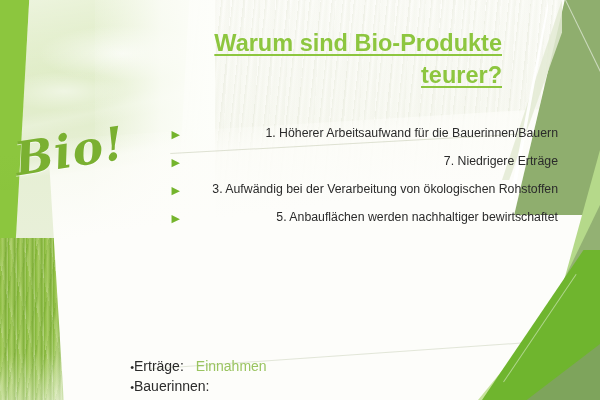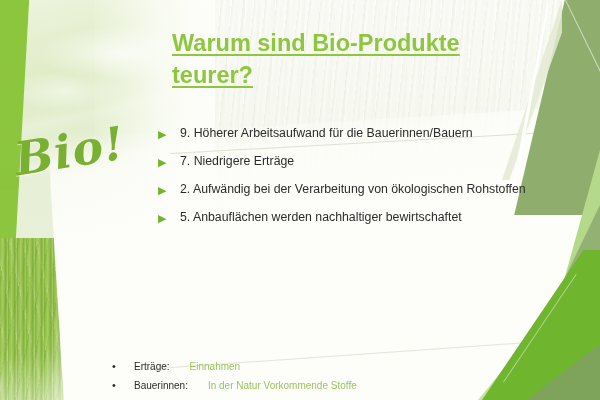--- a/index.html
+++ b/index.html
@@ -247,20 +247,21 @@
     color: #7ab031;
     letter-spacing: 1px;
     transform: rotate(-9deg);
     text-shadow: 0 1px 0 rgba(255,255,255,.6);
   }
 
   
   .content {
     position: absolute;
     inset: 0;
+    text-align: right;
   }
 
   .slide-title {
     position: absolute;
     left: 172px;
     top: 28px;
     width: 330px;
     font-size: 23.5px;
     font-weight: 700;
     line-height: 1.36;
@@ -308,29 +309,29 @@
     margin-bottom: 3px;
   }
   .foot-marker {
     flex: 0 0 auto;
     width: 22px;
     color: #2b2b2b;
     font-size: 11px;
     line-height: 16px;
   }
   .foot-term {
-    font-size: 10px;
+    font-size: 14px;
     color: #2b2b2b;
     font-weight: 400;
     white-space: nowrap;
   }
   .foot-def {
-    font-size: 10px;
+    font-size: 14px;
     color: #9ac460;
-    margin-left: 20px;
+    margin-left: 12px;
     white-space: nowrap;
   }
 </style>
 </head>
 <body>
 
 <div id="slide">
 
   <div class="layer">
     <div class="texture"></div>
@@ -358,50 +359,49 @@
   <div class="bio-logo">Bio!</div>
 
   <div class="content">
 
     <div class="slide-title">Warum sind Bio-Produkte teurer?</div>
 
     <div class="bullets">
 
       <div class="bullet-row">
         <span class="bullet-marker">▶</span>
-        <span class="bullet-text">9. Höherer Arbeitsaufwand für die Bauerinnen/Bauern</span>
+        <span class="bullet-text">1. Höherer Arbeitsaufwand für die Bauerinnen/Bauern</span>
       </div>
 
       <div class="bullet-row">
         <span class="bullet-marker">▶</span>
         <span class="bullet-text">7. Niedrigere Erträge</span>
       </div>
 
       <div class="bullet-row">
         <span class="bullet-marker">▶</span>
-        <span class="bullet-text">2. Aufwändig bei der Verarbeitung von ökologischen Rohstoffen</span>
+        <span class="bullet-text">3. Aufwändig bei der Verarbeitung von ökologischen Rohstoffen</span>
       </div>
 
       <div class="bullet-row">
         <span class="bullet-marker">▶</span>
         <span class="bullet-text">5. Anbauflächen werden nachhaltiger bewirtschaftet</span>
       </div>
 
     </div>
 
     <div class="footnotes">
 
       <div class="foot-row">
         <span class="foot-marker">•</span>
         <span class="foot-term">Erträge:</span>
         <span class="foot-def">Einnahmen</span>
       </div>
 
       <div class="foot-row">
         <span class="foot-marker">•</span>
         <span class="foot-term">Bauerinnen:</span>
-        <span class="foot-def">In der Natur Vorkommende Stoffe</span>
       </div>
 
     </div>
 
   </div>
 </div>
 
 </body></html>

